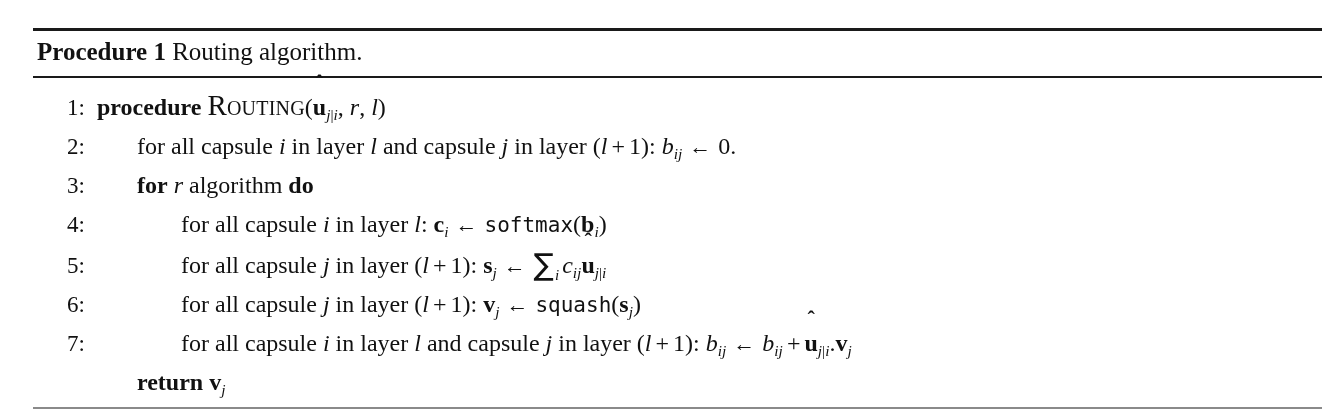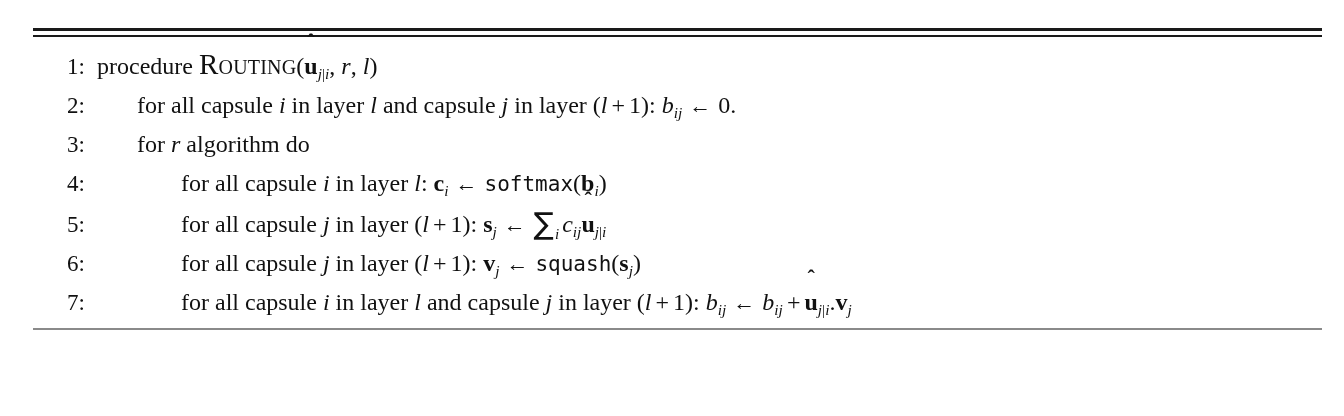--- a/index.html
+++ b/index.html
@@ -74,21 +74,21 @@
     font-size: 23px;
   }
   .code {
     flex: 1 1 auto;
   }
   .ind-0 { padding-left: 4px; }
   .ind-1 { padding-left: 44px; }
   .ind-2 { padding-left: 88px; }
 
   
-  .kw   { font-weight: normal; }
+  .kw   { font-weight: bold; }
   .var  { font-style: italic; font-family: "Liberation Serif", "DejaVu Serif", serif; }
   .vec  { font-weight: bold; font-style: normal; }
   .sc   { font-variant: small-caps; font-size: 29px; letter-spacing: 0.2px; }
   .tt   { font-family: "DejaVu Sans Mono", "Liberation Mono", monospace; font-size: 21px; margin-top: 44px; }
   .op   { padding: 0 4px; }
   .arrow{ padding: 0 7px; font-size: 22px; }
 
   sub {
     font-size: 0.64em;
     font-style: italic;
@@ -129,20 +129,23 @@
     padding-right: 3px;
   }
 </style>
 </head>
 <body>
 
 <div class="algorithm">
 
   <div class="rule-top"></div>
 
+  <div class="caption">
+    <span class="cap-label">Procedure 1</span><span> </span><span class="cap-text">Routing algorithm.</span>
+  </div>
 
   <div class="rule-mid"></div>
 
   <div class="lines">
 
     <div class="line">
       <span class="lineno">1:</span>
       <span class="code ind-0"><span class="kw">procedure</span><span> </span><span class="sc">Routing</span><span>(</span><span class="hatwrap vec"><span class="hatch">ˆ</span><span>u</span></span><sub><span>j</span><span class="up">|</span><span>i</span></sub><span>,&nbsp;</span><span class="var">r</span><span>,&nbsp;</span><span class="var">l</span><span>)</span></span>
     </div>
 
@@ -169,18 +172,22 @@
     <div class="line">
       <span class="lineno">6:</span>
       <span class="code ind-2"><span>for all capsule</span><span> </span><span class="var">j</span><span> </span><span>in layer</span><span> </span><span>(<span class="var">l</span><span class="op">+</span><span>1</span>)</span><span>:&nbsp;</span><span class="vec">v</span><sub><span>j</span></sub><span class="arrow">←</span><span class="tt">squash</span><span>(</span><span class="vec">s</span><sub><span>j</span></sub><span>)</span></span>
     </div>
 
     <div class="line">
       <span class="lineno">7:</span>
       <span class="code ind-2"><span>for all capsule</span><span> </span><span class="var">i</span><span> </span><span>in layer</span><span> </span><span class="var">l</span><span> </span><span>and capsule</span><span> </span><span class="var">j</span><span> </span><span>in layer</span><span> </span><span>(<span class="var">l</span><span class="op">+</span><span>1</span>)</span><span>:&nbsp;</span><span class="var">b</span><sub><span>i</span><span>j</span></sub><span class="arrow">←</span><span class="var">b</span><sub><span>i</span><span>j</span></sub><span class="op">+</span><span class="hatwrap vec"><span class="hatch">ˆ</span><span>u</span></span><sub><span>j</span><span class="up">|</span><span>i</span></sub><span>.</span><span class="vec">v</span><sub><span>j</span></sub></span>
     </div>
 
+    <div class="line">
+      <span class="lineno"></span>
+      <span class="code ind-1"><span class="kw">return</span><span> </span><span class="vec">v</span><sub><span>j</span></sub></span>
+    </div>
 
   </div>
 
   <div class="rule-bottom"></div>
 
 </div>
 
 </body></html>

